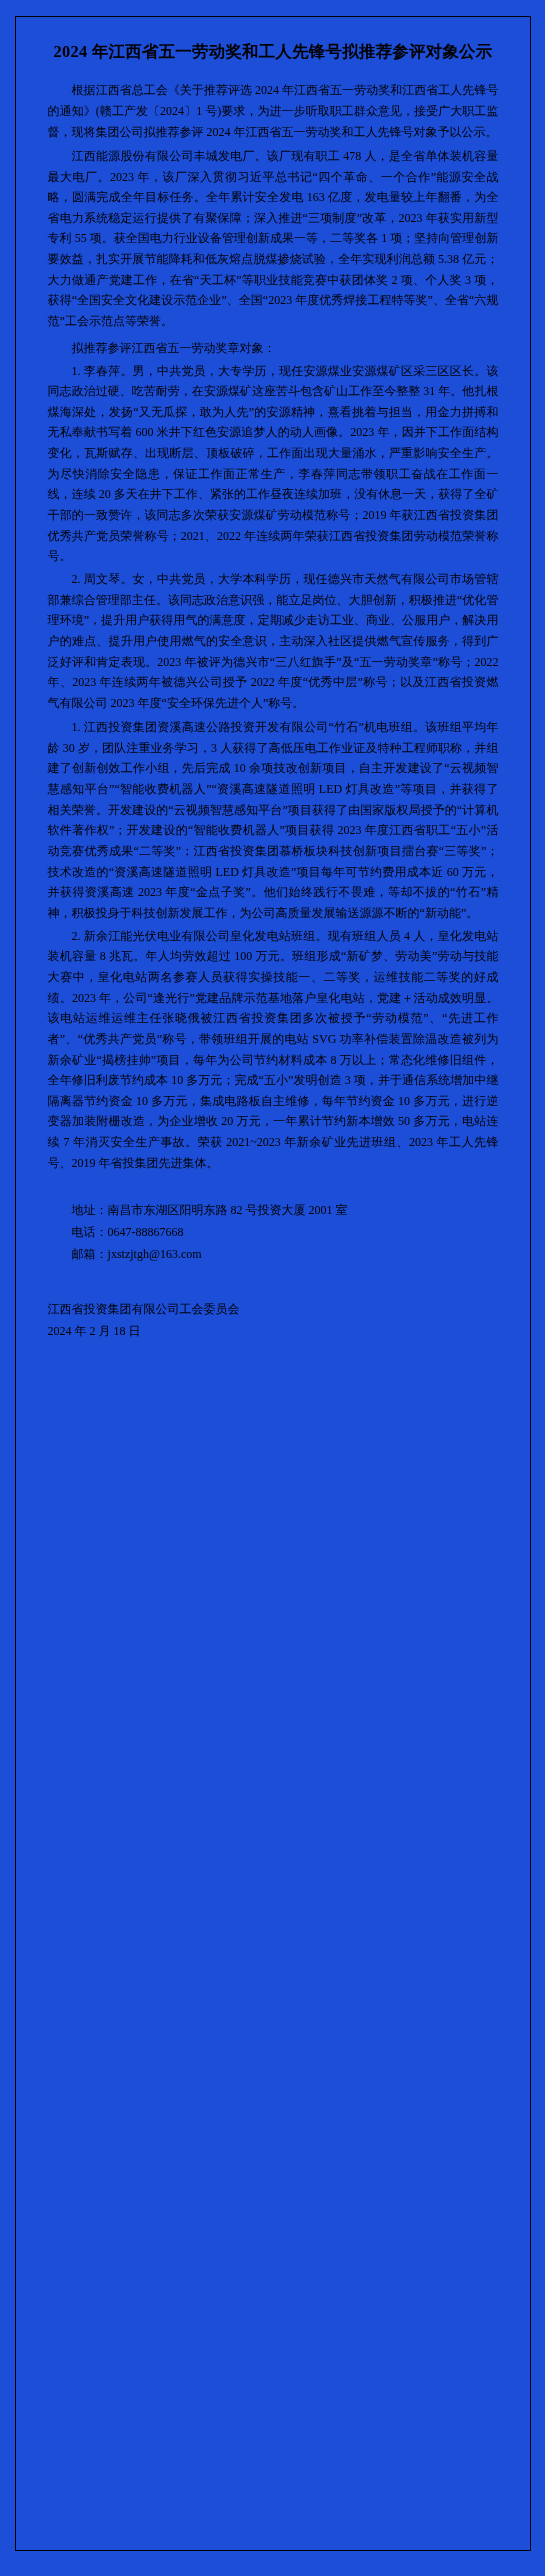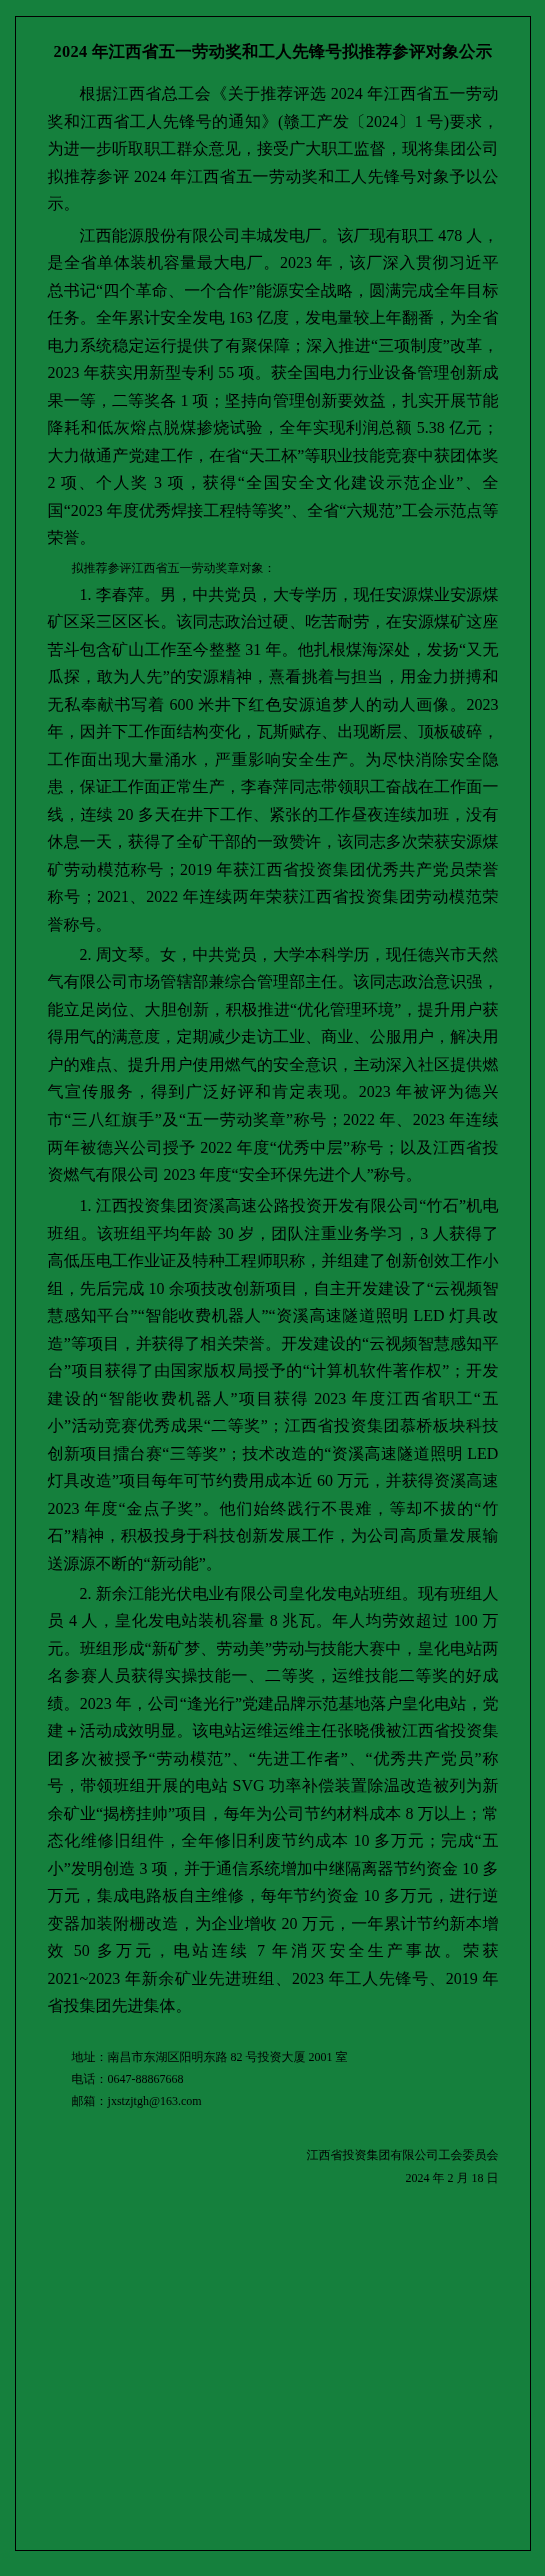--- a/index.html
+++ b/index.html
@@ -7,21 +7,21 @@
     padding: 0;
     background: #d8d8d8;
   }
   body {
     width: 546px;
     font-family: "Liberation Serif", serif;
   }
   .page {
     width: 546px;
     min-height: 2576px;
-    background: #15803d;
+    background: #1d4ed8;
     box-sizing: border-box;
     padding: 16px 0 0 0;
     position: relative;
   }
   .sheet {
     border: 0.6px solid #000;
     margin: 0 14.6px;
     box-sizing: border-box;
     padding: 16px 32px 18px 32px;
     min-height: 2535px;
@@ -30,21 +30,21 @@
   h1.doc-title {
     font-family: "Liberation Serif", serif;
     font-size: 16.4px;
     font-weight: bold;
     text-align: center;
     line-height: 1.55;
     margin: 6px 0 16px 0;
     letter-spacing: 0.3px;
   }
   p.para {
-    font-size: 16px;
+    font-size: 12px;
     line-height: 1.72;
     text-indent: 2em;
     margin: 0 0 2.4px 0;
     text-align: justify;
     text-justify: inter-ideograph;
   }
   p.section {
     font-size: 12px;
     line-height: 1.72;
     text-indent: 2em;
@@ -56,21 +56,21 @@
     margin-top: 16px;
     font-size: 12px;
     line-height: 1.72;
   }
   .footer-block p {
     margin: 0 0 1.2px 0;
     text-indent: 2em;
   }
   .sign {
     margin-top: 33px;
-    text-align: right;
+    text-align: left;
     font-size: 12px;
     line-height: 1.9;
   }
   .sign p { margin: 0; }
   .spacer { height: 11px; }
 </style>
 </head>
 <body>
 
 <div class="page">

